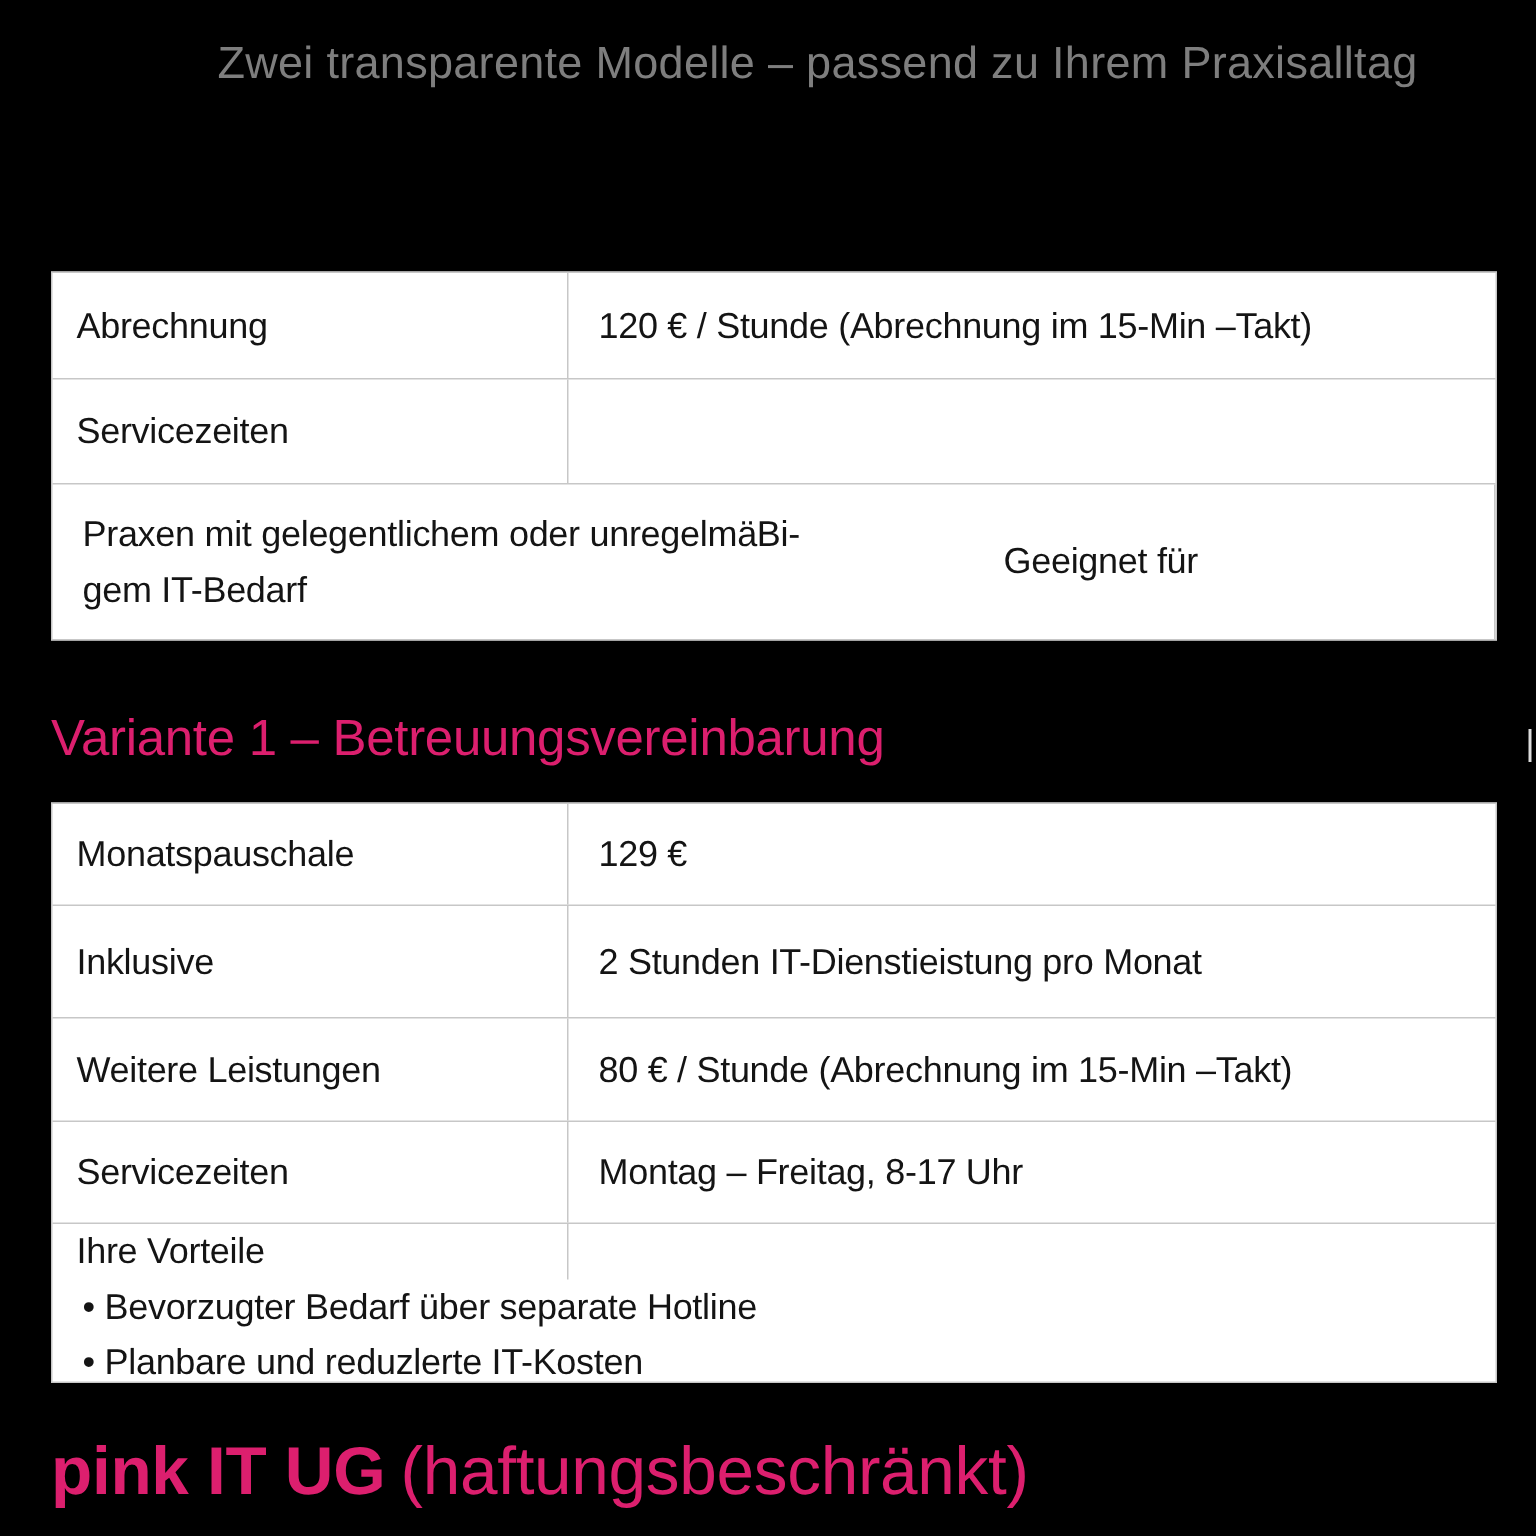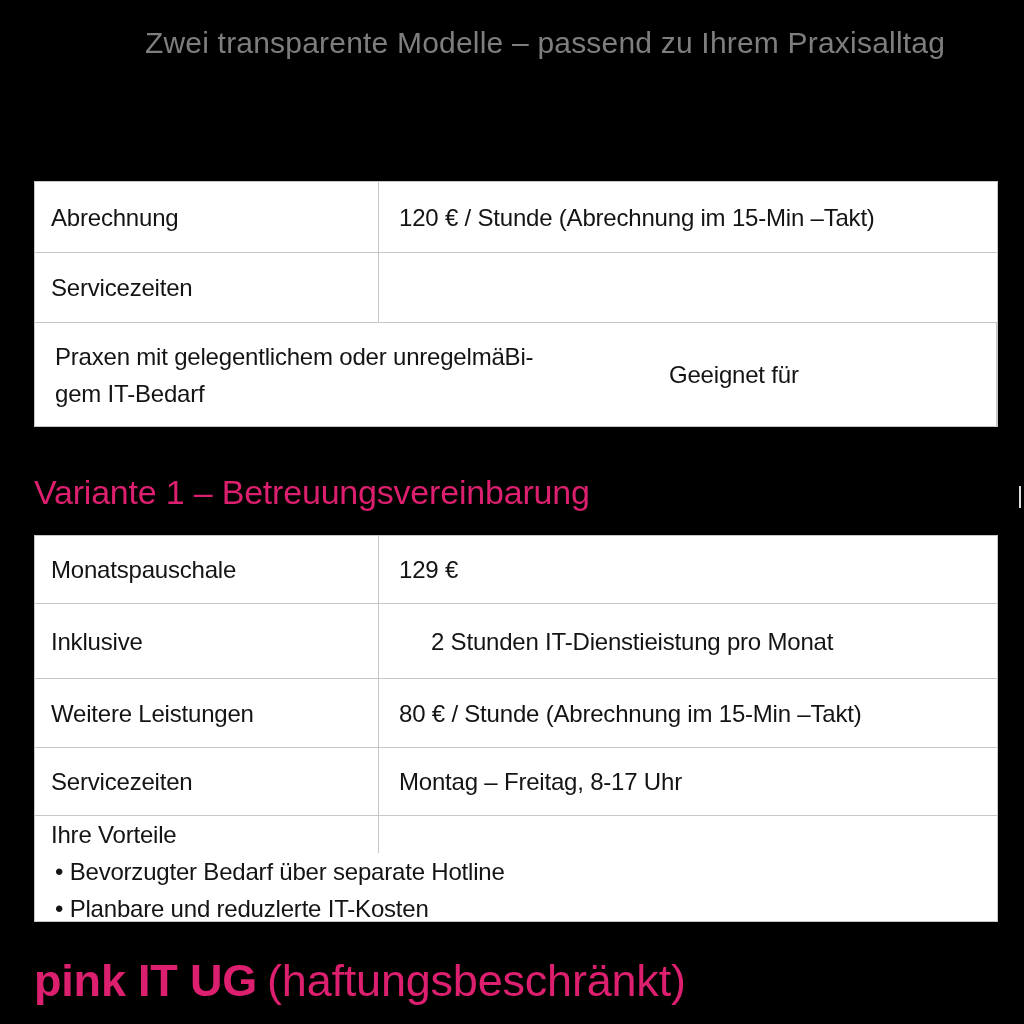--- a/index.html
+++ b/index.html
@@ -45,21 +45,21 @@
   .table-v2{top:535px;}
 
   .row{display:flex;align-items:center;}
   .row + .row{border-top:1px solid var(--border);}
 
   .table-v1 .row:nth-child(1){height:70px;}
   .table-v1 .row:nth-child(2){height:70px;}
   .table-v1 .row:nth-child(3){height:104px;}
 
   .table-v2 .row:nth-child(1){height:67px;}
-  .table-v2 .row:nth-child(2){height:75px;gap:32px;}
+  .table-v2 .row:nth-child(2){height:75px;}
   .table-v2 .row:nth-child(3){height:69px;}
   .table-v2 .row:nth-child(4){height:68px;}
   .table-v2 .row:nth-child(5){height:106px;flex-direction:column;}
 
   .cell{
     font-size:24px;
     line-height:37px;
     letter-spacing:-0.2px;
     align-self:stretch;
     display:flex;align-items:center;

